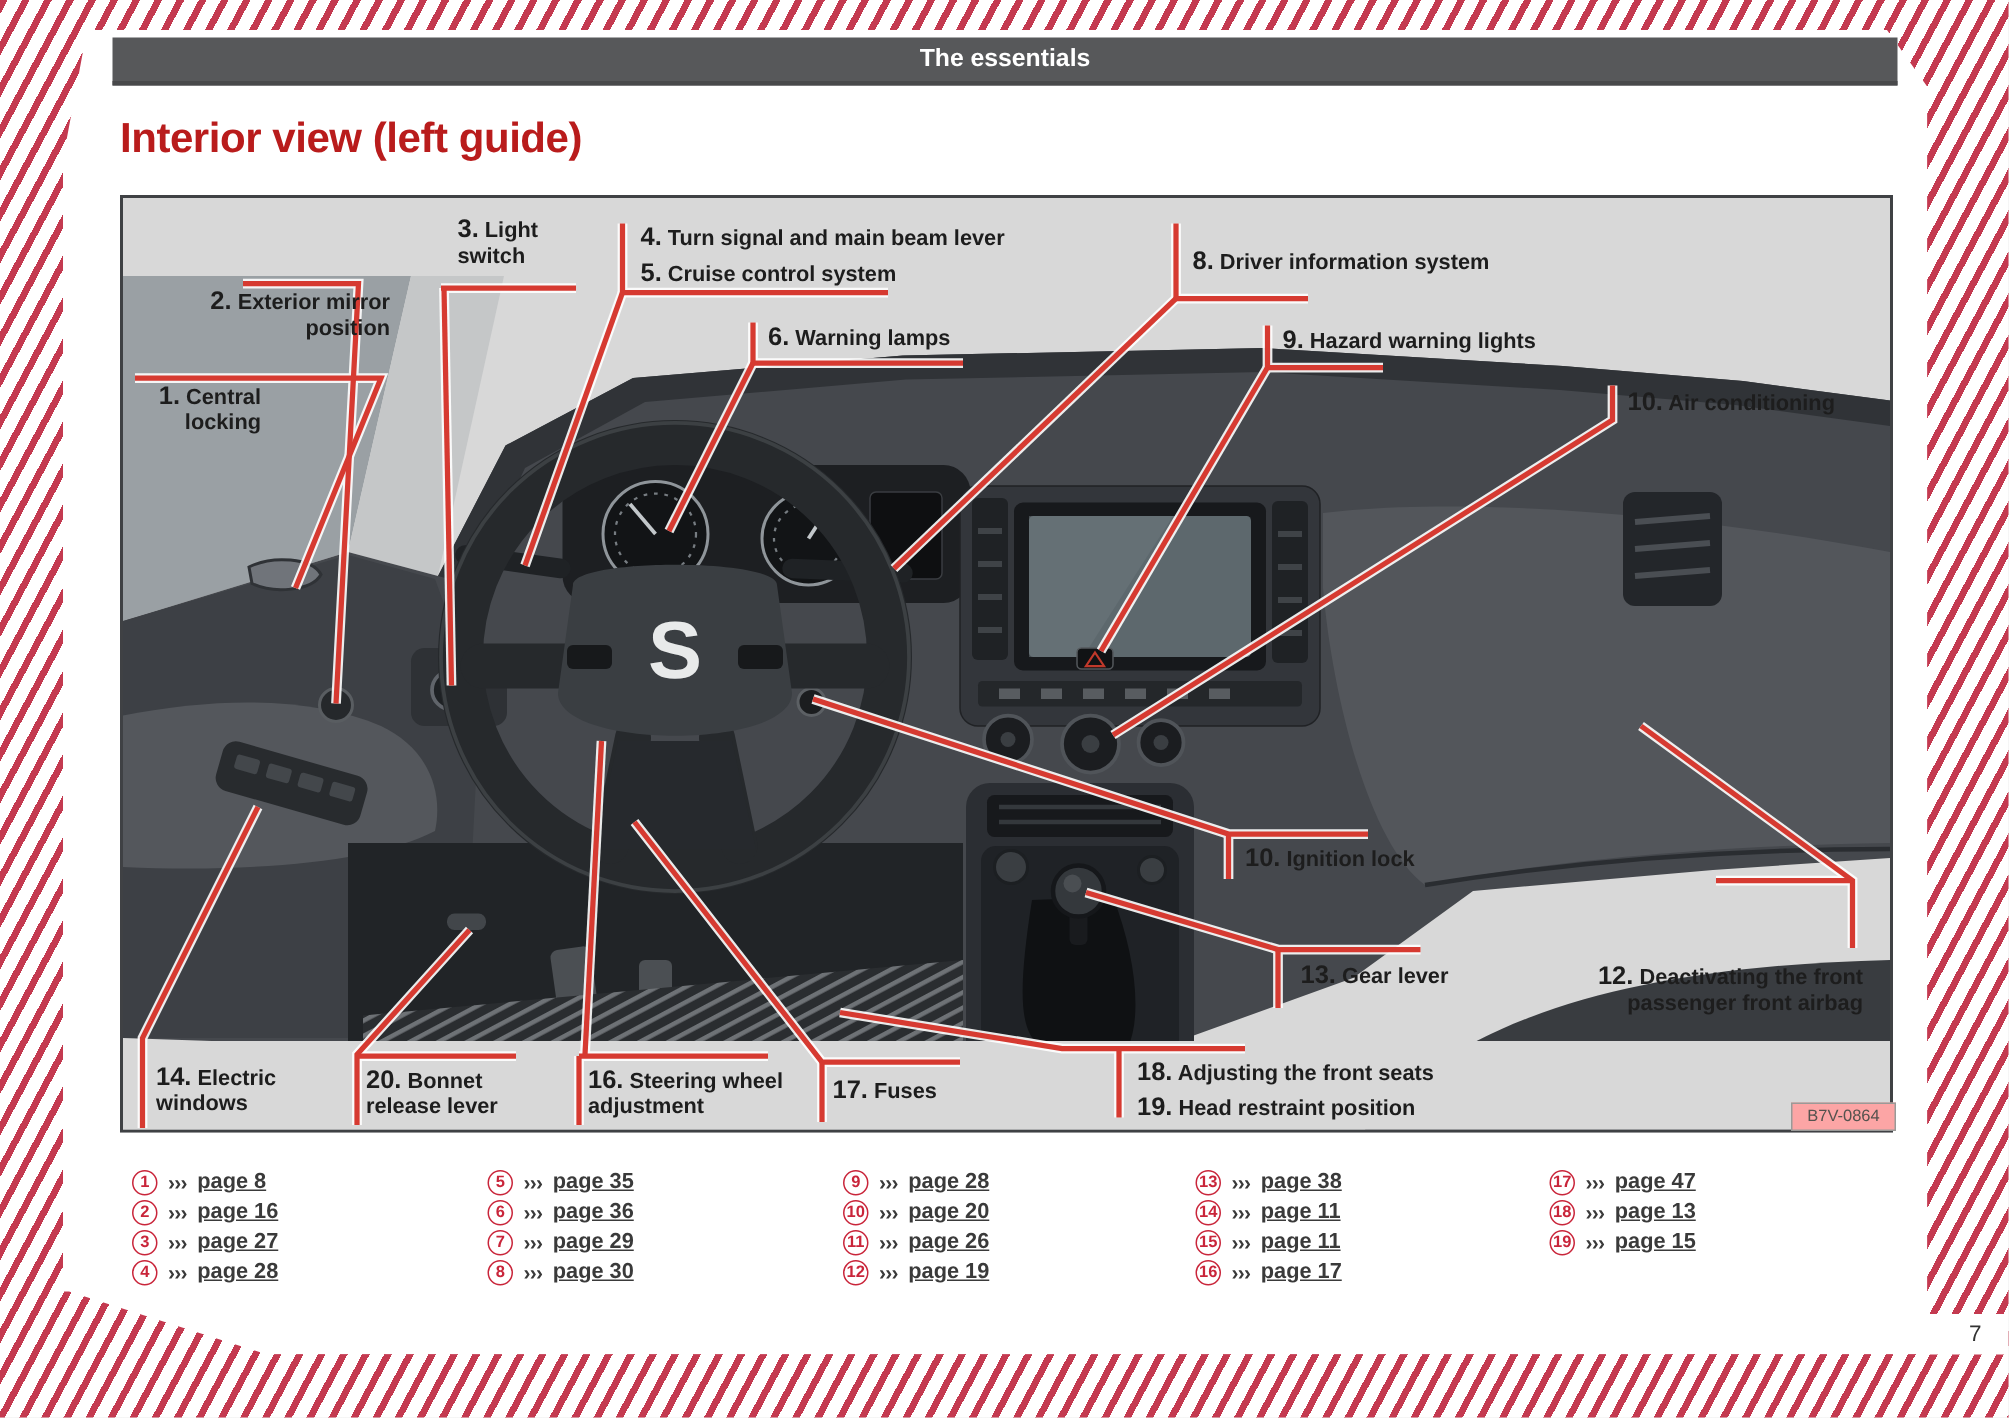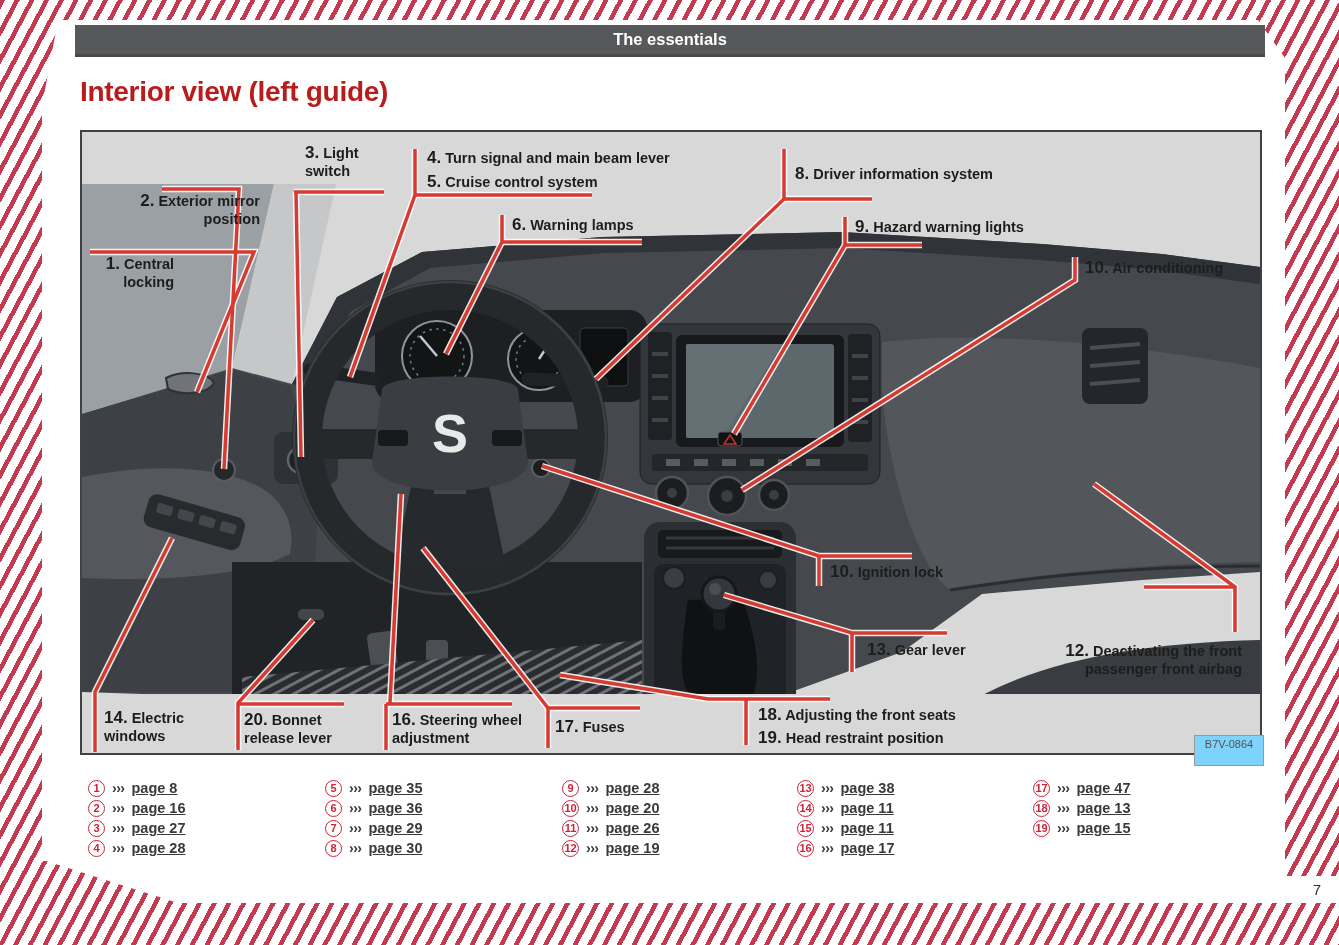--- a/index.html
+++ b/index.html
@@ -27,21 +27,21 @@
   .figure{
     position:absolute;left:80px;top:130px;width:1178px;height:621px;
     background:#d8d8d8;border:2px solid #3f4144;
   }
   .figure svg{position:absolute;left:0;top:0;width:100%;height:100%;}
   .co{position:absolute;font-weight:bold;color:#1d1d1d;font-size:14.5px;line-height:1.18;white-space:nowrap;}
   .co .n{font-size:17px;}
   .co.wrap{white-space:normal;}
   .co.ra{text-align:right;margin-top:48px;}
   .image-code{
-    position:absolute;left:1112px;top:603px;width:70px;height:31px;background:#7dd3fc;
+    position:absolute;left:1112px;top:603px;width:70px;height:19px;background:#fca5a5;
     border:1px solid #9a9a98;box-sizing:border-box;color:#55524e;font-size:11px;
     text-align:center;line-height:17px;
   }
   .refcol{position:absolute;top:778px;}
   .ref{display:flex;align-items:center;gap:7px;height:20px;}
   .refnum{
     width:17px;height:17px;border:1.6px solid #c9253a;border-radius:50%;color:#c9253a;
     font-size:11px;font-weight:bold;display:flex;align-items:center;justify-content:center;
     box-sizing:border-box;flex:0 0 17px;
   }

